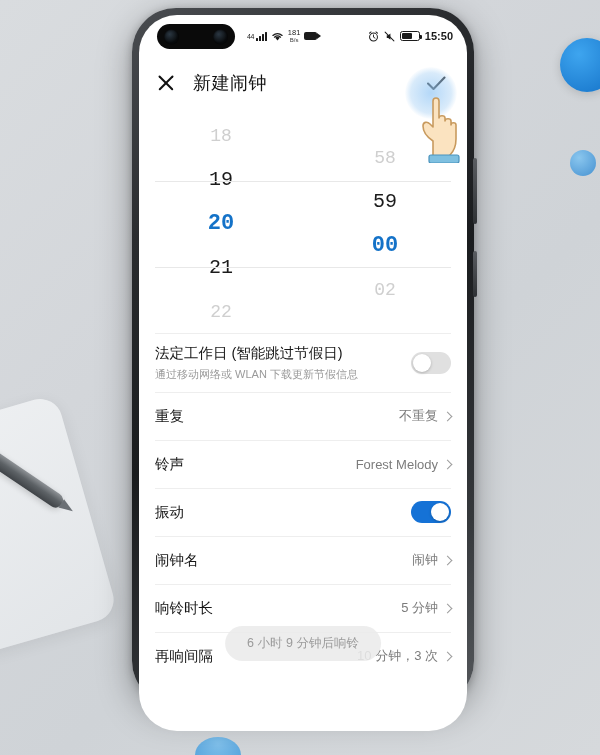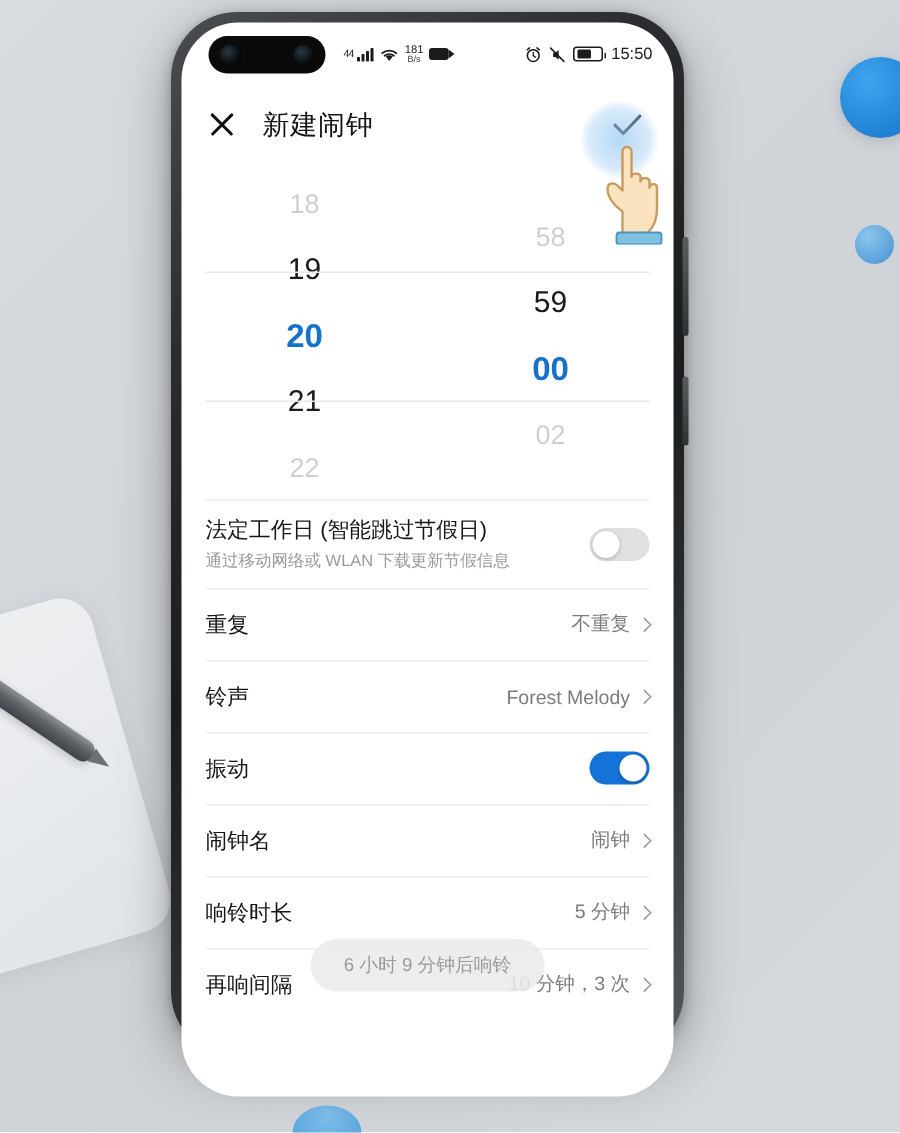--- a/index.html
+++ b/index.html
@@ -59,21 +59,21 @@
   .bg-blue-sliver {
     position:absolute; left:195px; bottom:-18px;
     width:46px;height:36px;border-radius:50%;
     background:radial-gradient(circle at 50% 20%, #76bdec, #3d96d8);
     opacity:.9;
   }
 
   
   #phone {
     position: absolute;
-    left: 114px; top: 8px;
+    left: 132px; top: 8px;
     width: 342px; height: 697px;
     border-radius: 44px;
     background: linear-gradient(145deg,#4a4d51,#2a2c2f 25%,#1a1c1e 50%,#35383b 80%,#55585c);
     padding: 7px;
     box-shadow: 0 10px 34px rgba(0,0,0,.34), 0 2px 8px rgba(0,0,0,.25);
   }
   .side-btn {
     position: absolute; right: -3px;
     width: 4px; border-radius: 2px;
     background: linear-gradient(180deg,#5a5d61,#2e3134);
@@ -141,21 +141,21 @@
   }
   .battery {
     width: 20px; height: 10px; border: 1.2px solid #1b1b1b;
     border-radius: 2.5px; position: relative; padding: 1.2px;
   }
   .battery::after {
     content:""; position:absolute; right:-3px; top:3px;
     width:1.8px; height:4px; background:#1b1b1b; border-radius:0 1px 1px 0;
   }
   .battery b { display:block; height:100%; width:62%; background:#1b1b1b; border-radius:1px; }
-  .clock { font-size: 11px; font-weight: 400; }
+  .clock { font-size: 11px; font-weight: 700; }
 
   
   .apphdr {
     display: flex; align-items: center;
     height: 52px; padding: 0 16px;
     position: relative;
     justify-content: flex-end;
   }
   .close-x {
     width: 22px; height: 22px; position: relative; cursor: pointer;
@@ -192,21 +192,21 @@
     height: 218px;
     display: flex;
     margin-top: 6px;
   }
   .pcol {
     flex:1; display:flex; flex-direction:column;
     align-items:center; justify-content:center;
   }
   .pcol .it {
     height: 44px; line-height: 44px;
-    font-size: 20px; color: #1b1b1b; width:100%; text-align:center;
+    font-size: 20px; color: #1b1b1b; width:100%; text-align:center;font-family:Liberation Mono, monospace;
   }
   .pcol .it.far   { color:#cfcfcf; font-size:18px; }
   .pcol .it.sel   { color:#1472c8; font-size:22px; font-weight:700; }
   .pline {
     position:absolute; left:16px; right:16px; height:1px; background:#e8e8e8;
   }
   .pline.t { top: 66px; }
   .pline.b { top: 152px; }
 
   

